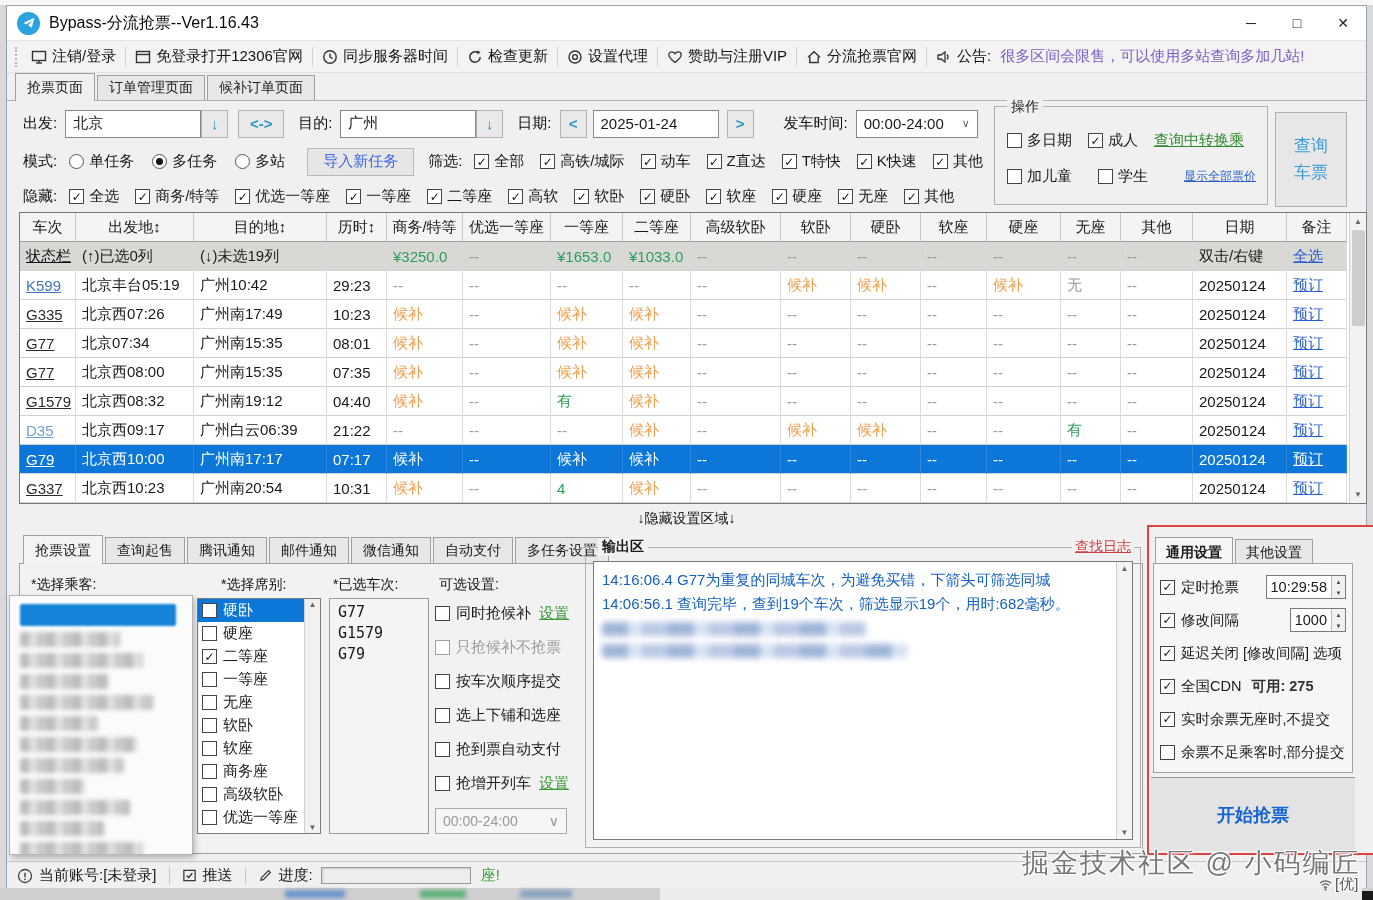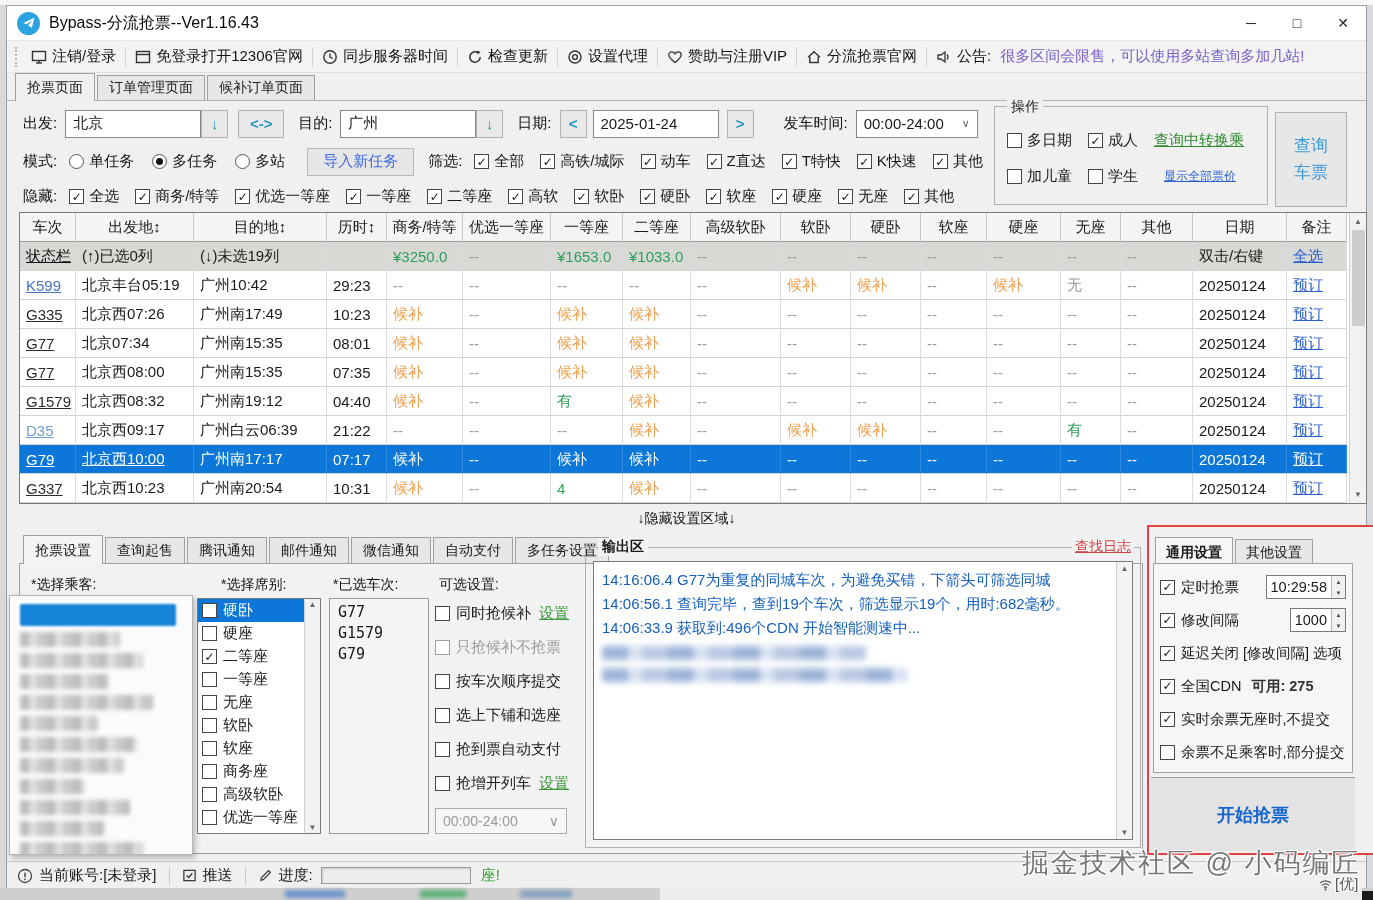--- a/index.html
+++ b/index.html
@@ -59,21 +59,21 @@
   .cb { display:inline-flex; width:15px; height:15px; border:1px solid #444; background:#fff; align-items:center; justify-content:center; font-size:12px; font-weight:bold; color:#111; flex:none; line-height:1; }
   .cb.dis { border-color:#9f9f9f; }
   .rd { width:15px; height:15px; border:1px solid #555; border-radius:50%; background:#fff; display:inline-flex; align-items:center; justify-content:center; flex:none; }
   .rd-dot { width:7px; height:7px; border-radius:50%; background:#151515; }
   .import-btn { height:28px; padding:0 15px; background:#e6e6e6; border:1px solid #b8b8b8; color:#4169e1; font-size:15px; display:flex; align-items:center; margin:0 14px 0 4px; }
 
   
   .opbox { left:987px; top:100px; width:274px; height:99px; border:1px solid #b0b0b0; }
   .opbox .gtitle { position:absolute; left:12px; top:-9px; background:#f0f0f0; padding:0 4px; font-size:14px; }
   .oprow { position:absolute; left:12px; display:flex; align-items:center; }
-  .oprow1 { top:24px; } .oprow2 { top:60px; }
+  .oprow1 { top:24px; } .oprow2 { top:60px;gap:10px; }
   .lnk-green { color:#2e8b2e; text-decoration:underline; font-size:15px; }
   .lnk-blue { color:#2b5fce; text-decoration:underline; font-size:12px; }
   .qbtn { left:1268px; top:106px; width:72px; height:95px; background:#e7e7e7; border:1px solid #b0b0b0; display:flex; align-items:center; justify-content:center; }
   .qbtn span { width:38px; color:#3a9ad9; font-size:17px; line-height:1.55; text-align:center; word-break:break-all; }
 
   
   .tbl { left:12px; top:206px; width:1348px; height:292px; background:#fff; border:1px solid #7a7a7a; overflow:hidden; }
   .trow { display:flex; height:29px; }
   .th { display:flex; align-items:center; justify-content:center; font-size:15px; border-right:1px solid #c8c8c8; border-bottom:1px solid #9f9f9f; background:#f4f4f4; flex:none; overflow:hidden; white-space:nowrap; }
   .cell { display:flex; align-items:center; font-size:15px; padding:0 6px; border-right:1px solid #dcdcdc; border-bottom:1px solid #d2d2d2; flex:none; overflow:hidden; white-space:nowrap; }
@@ -817,21 +817,21 @@
             <span>20250124</span>
           </span>
           <span class="cell" style="width: 60px;">
             <span class="cell-link">预订</span>
           </span>
         </div>
         <div class="trow row sel">
           <span class="cell" style="width: 56px;">
             <span class="train ">G79</span>
           </span>
-          <span class="cell" style="width: 118px; text-decoration: underline;">
+          <span class="cell" style="width: 118px;">
             <span>北京西10:00</span>
           </span>
           <span class="cell" style="width: 133px;">
             <span>广州南17:17</span>
           </span>
           <span class="cell" style="width: 60px;">
             <span>07:17</span>
           </span>
           <span class="cell" style="width: 76px;">
             <span class="c-wait">候补</span>
@@ -1059,21 +1059,20 @@
   <div class="outbox">
     <span class="gtitle">输出区</span>
     <span class="findlog">查找日志</span>
     <div class="log" id="logbox">
       <div class="log-sb">
         <span>▲</span>
         <span>▼</span>
       </div>
     <div class="log-line">14:16:06.4  G77为重复的同城车次，为避免买错，下箭头可筛选同城</div>
         <div class="log-line">14:06:56.1  查询完毕，查到19个车次，筛选显示19个，用时:682毫秒。</div>
-        <div class="log-line">14:06:33.9  获取到:496个CDN 开始智能测速中...</div>
         <div class="log-red" style="width: 52%;"></div>
         <div class="log-red" style="width: 60%;"></div>
       </div>
   </div>
 
   <div class="rpanel">
     <div class="rtabs" id="rtabs">
         <span class="rtab act">通用设置</span>
         <span class="rtab">其他设置</span>
       </div>

